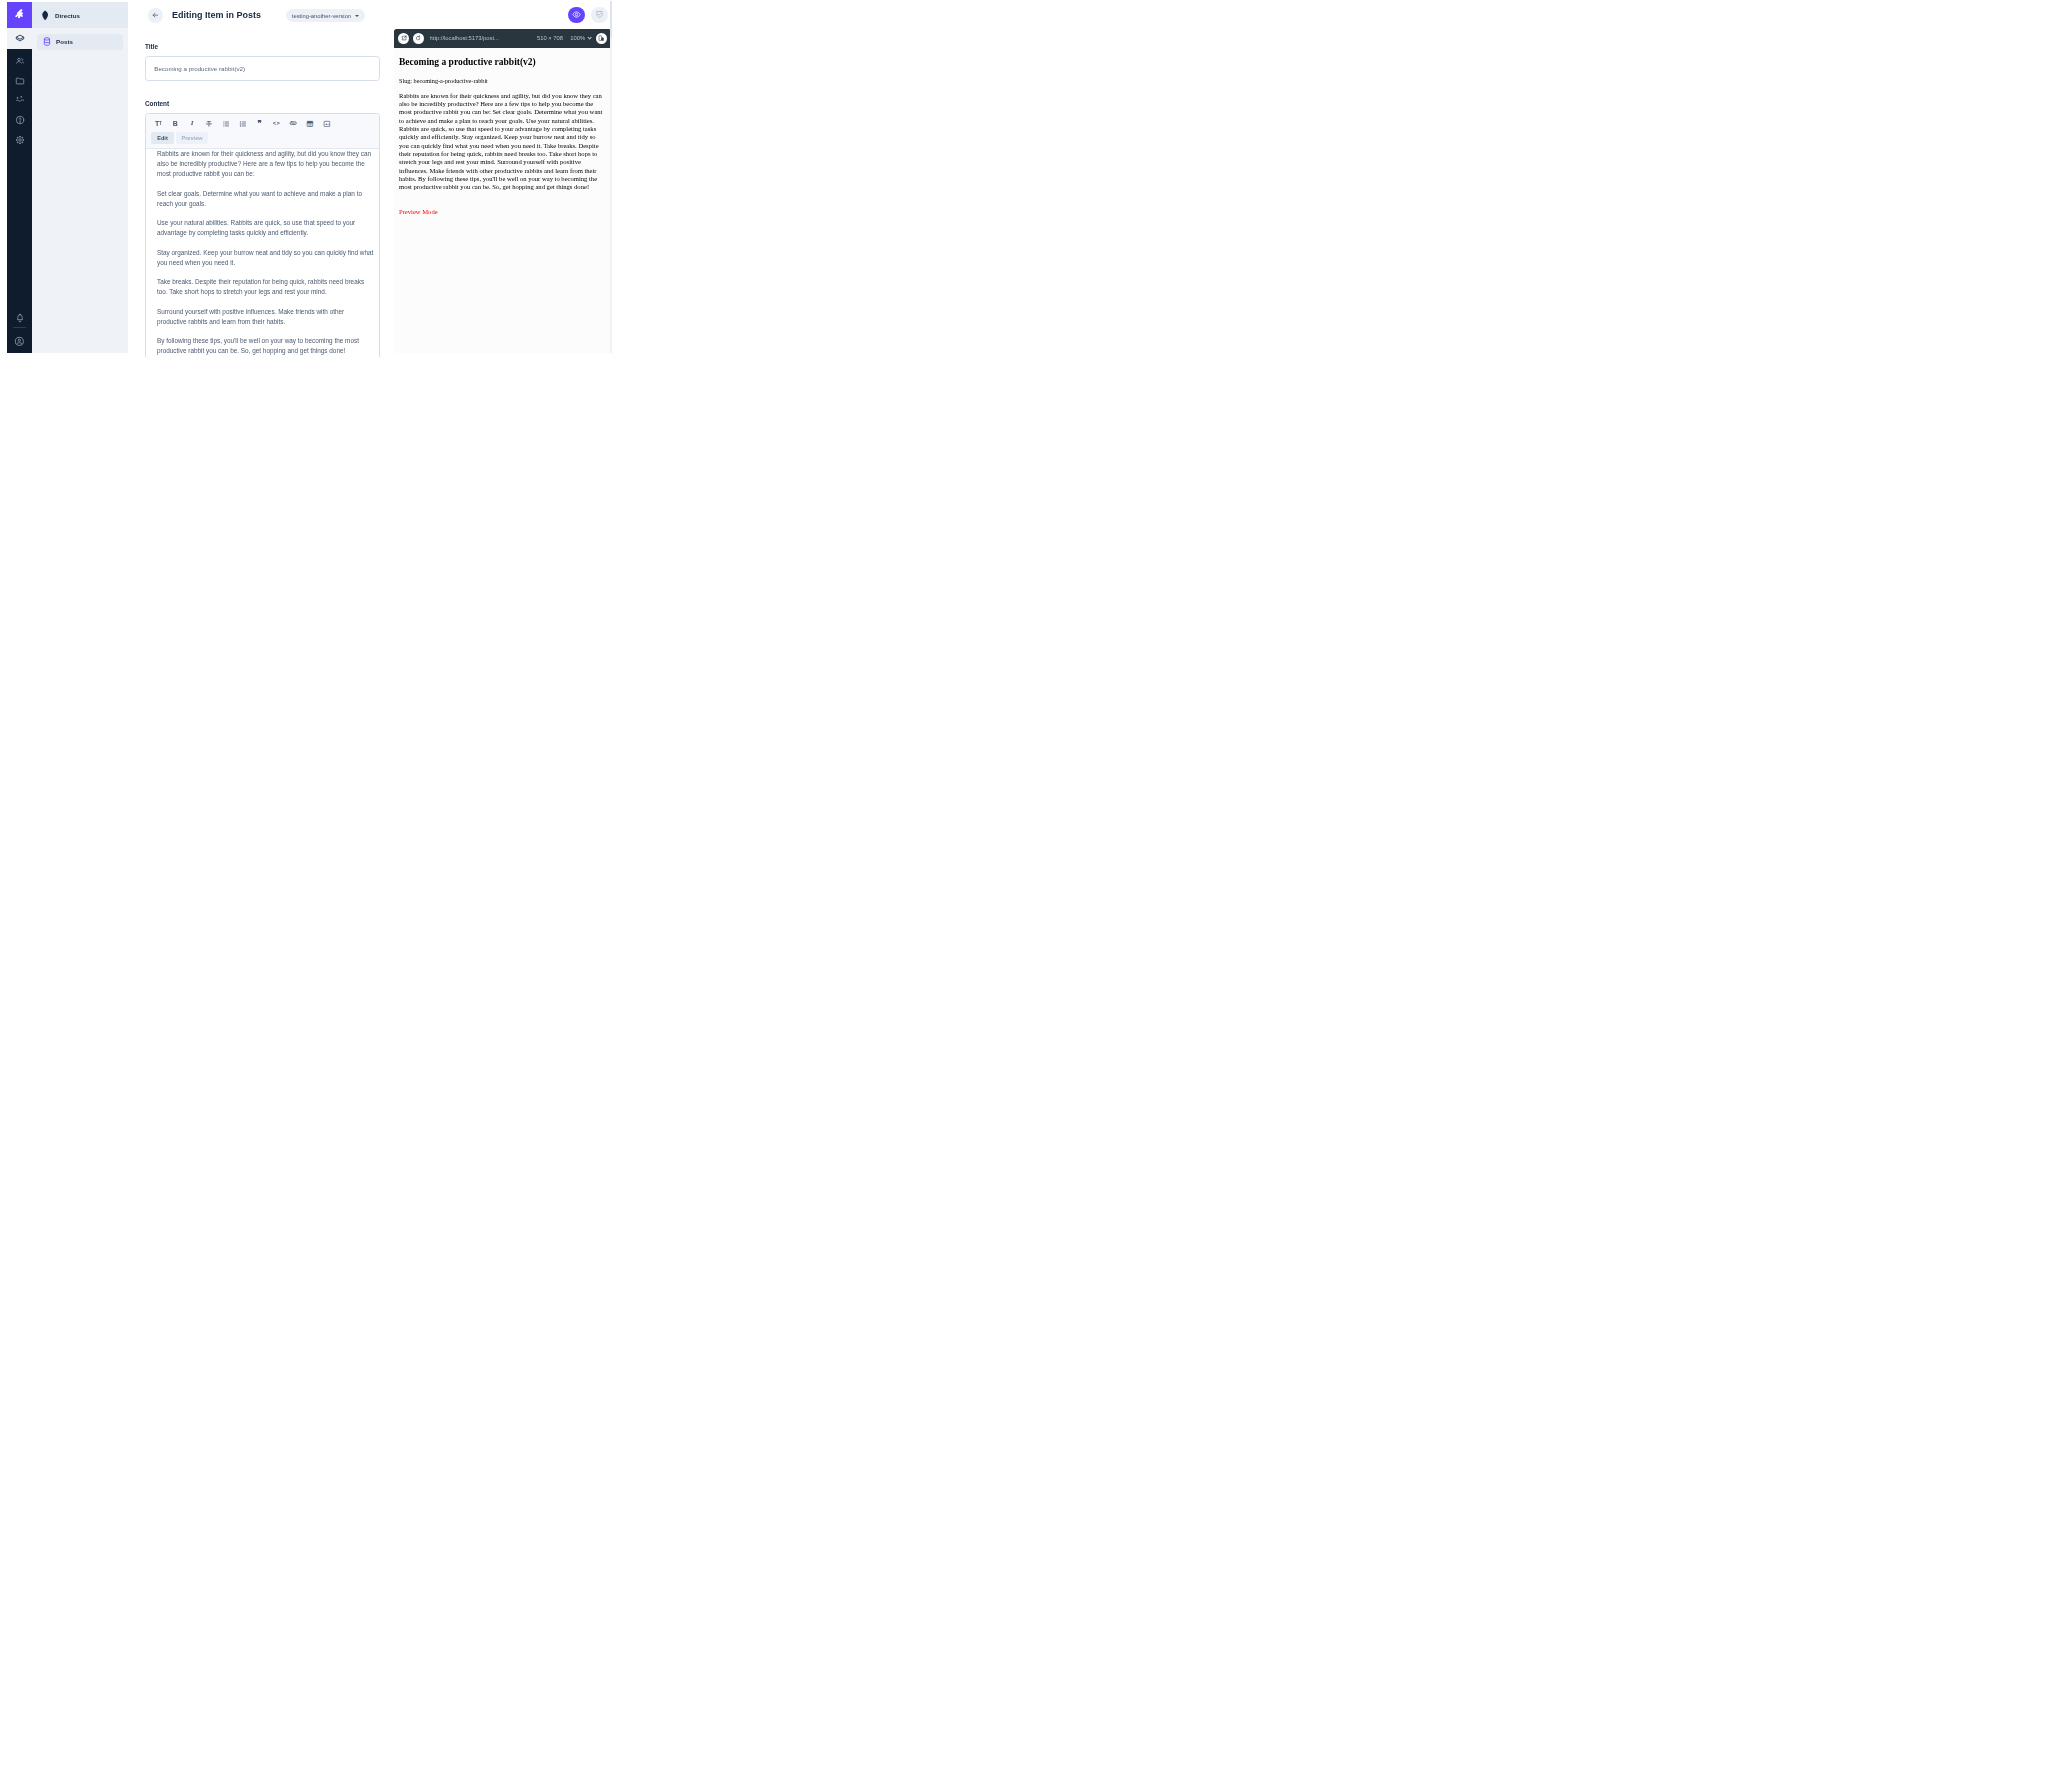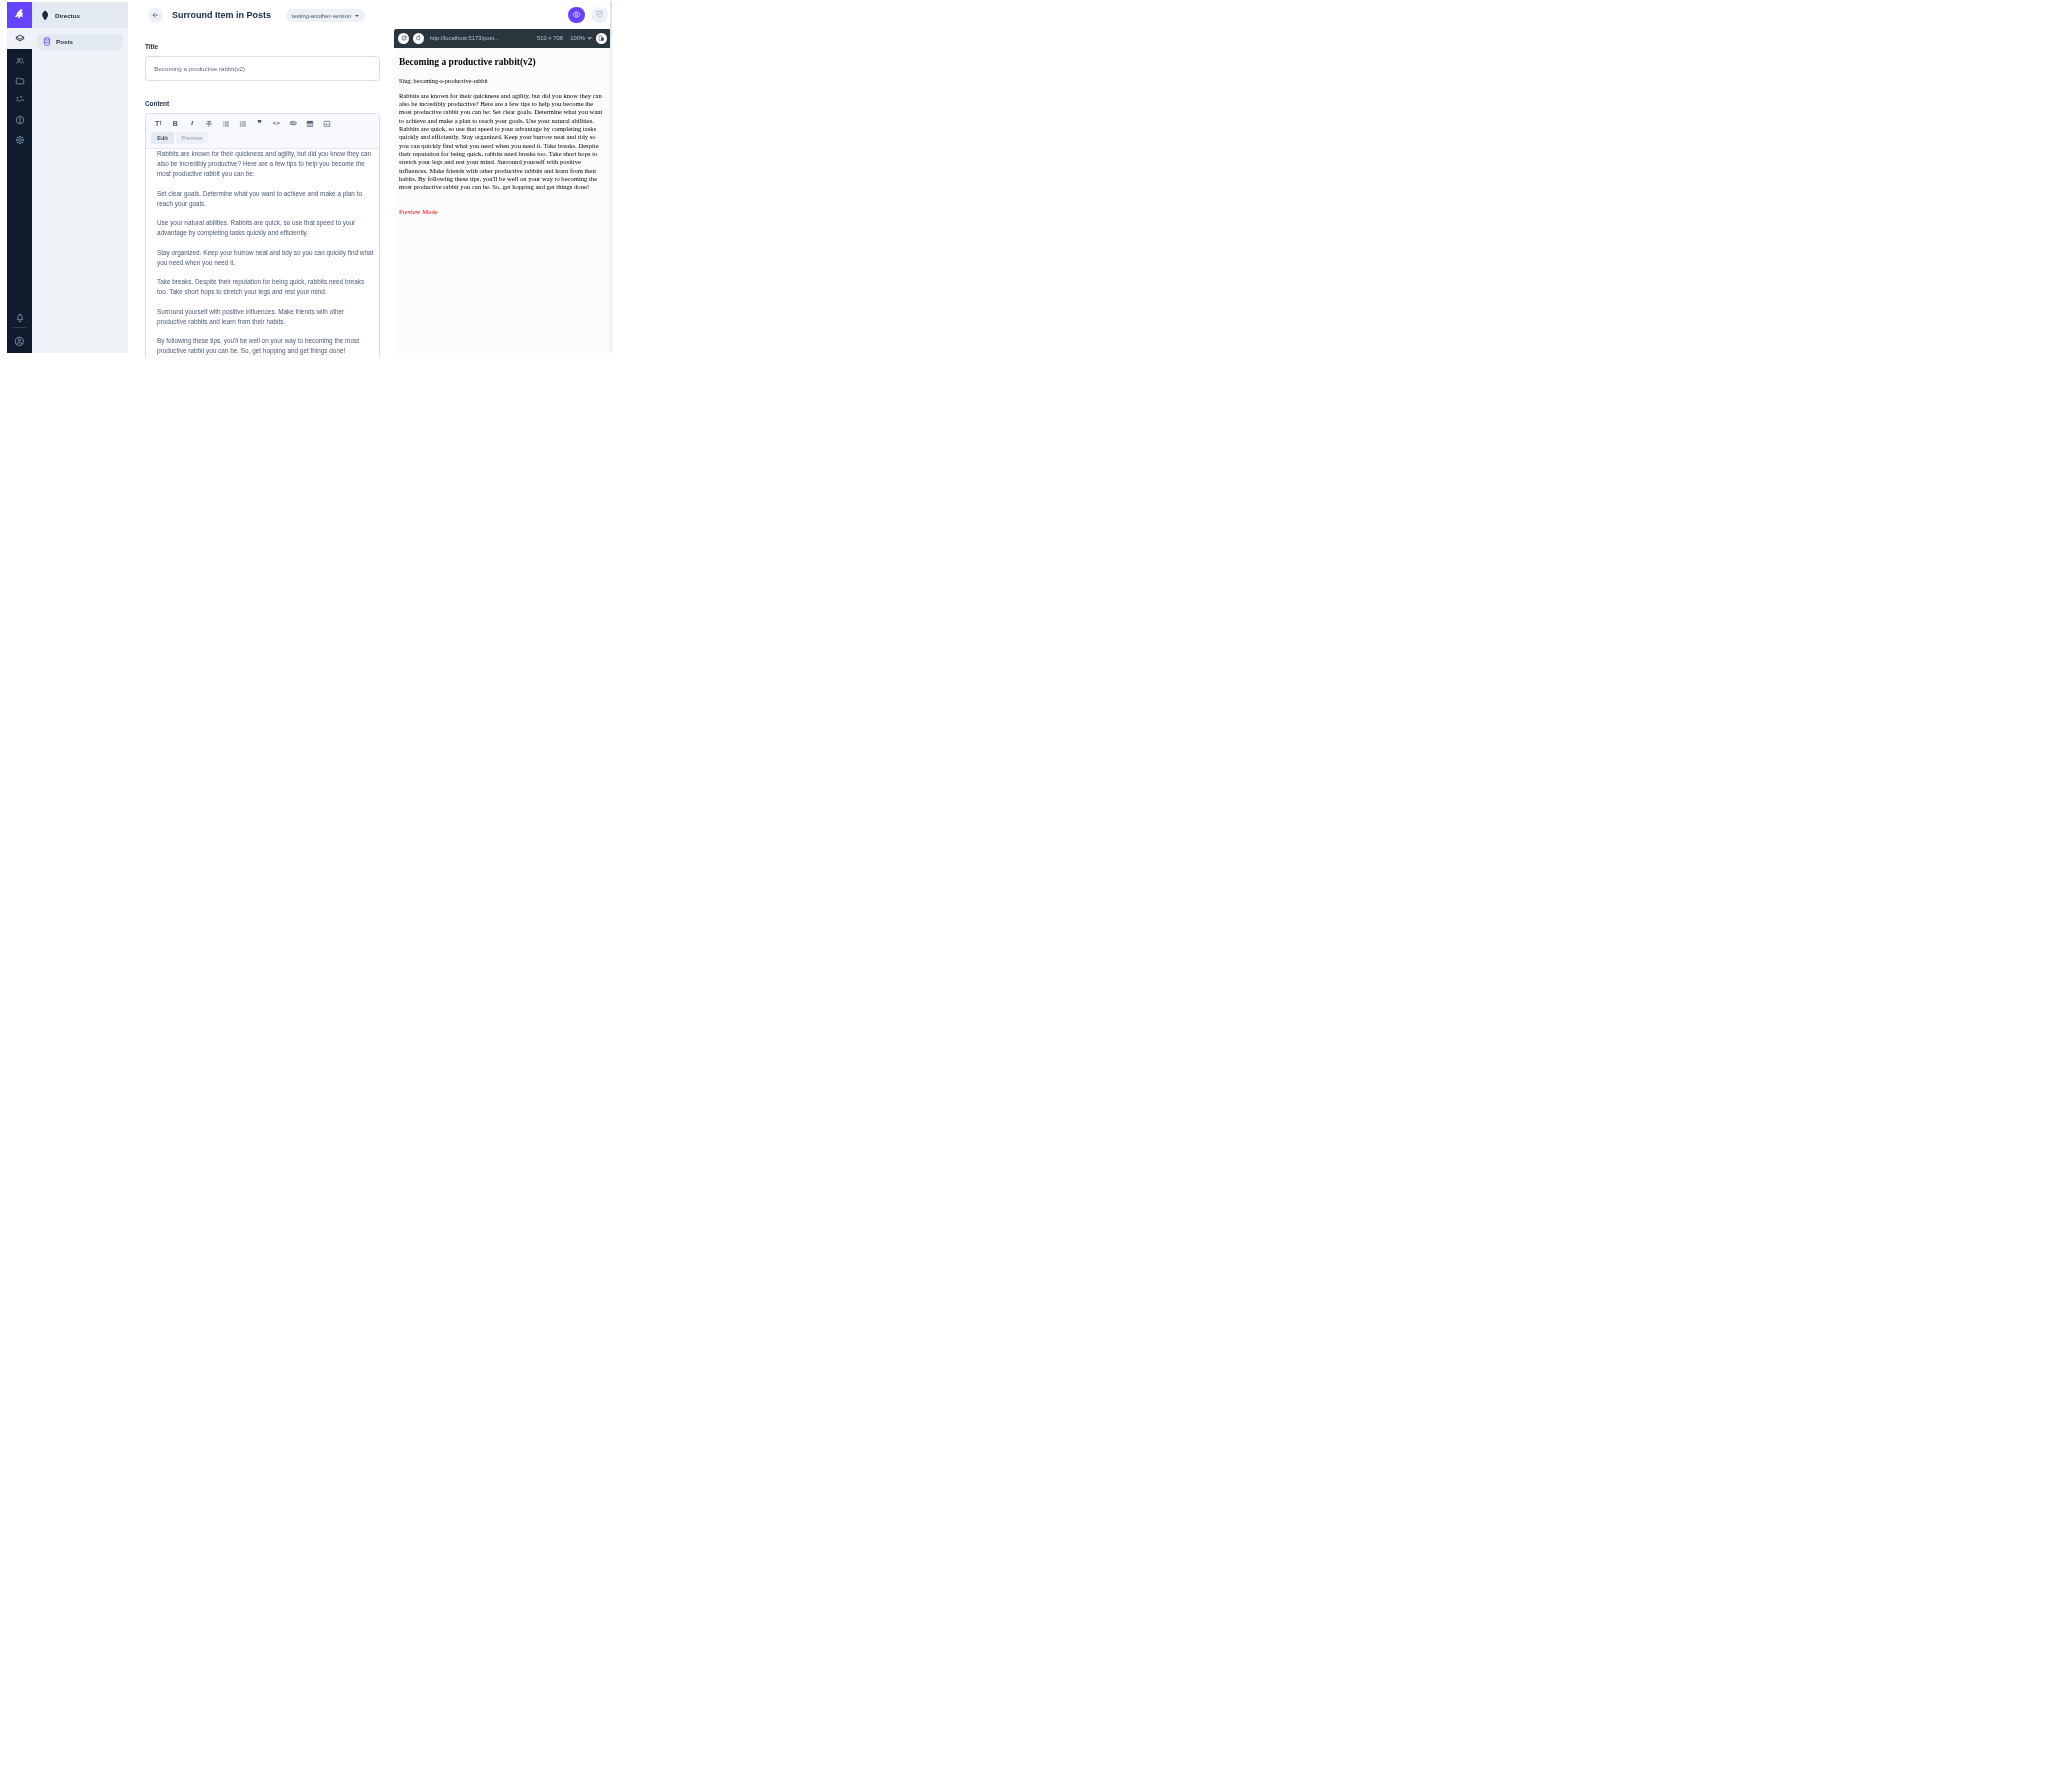--- a/index.html
+++ b/index.html
@@ -193,21 +193,21 @@
   </div>
 
   <div class="main-header">
     <div class="back-btn">
       <span>
         <svg width="8.3" height="8.3" viewBox="0 0 24 24" fill="none" stroke="#566478" stroke-width="2.4" stroke-linecap="round" stroke-linejoin="round">
           <path d="M19 12H6M11.5 6.5 6 12l5.5 5.5"></path>
         </svg>
       </span>
     </div>
-    <div class="page-title">Surround Item in Posts</div>
+    <div class="page-title">Editing Item in Posts</div>
     <div class="version-chip">
       <span class="vlabel">testing-another-version</span>
       <span class="caret"></span>
     </div>
     <div class="hdr-btn eye">
       <span>
         <svg width="9" height="9" viewBox="0 0 24 24" fill="none" stroke="#ffffff" stroke-width="2">
           <path d="M2.5 12C4.5 7.5 8 5 12 5s7.5 2.5 9.5 7c-2 4.5-5.5 7-9.5 7s-7.5-2.5-9.5-7Z"></path>
           <circle cx="12" cy="12" r="3.2"></circle>
         </svg>

